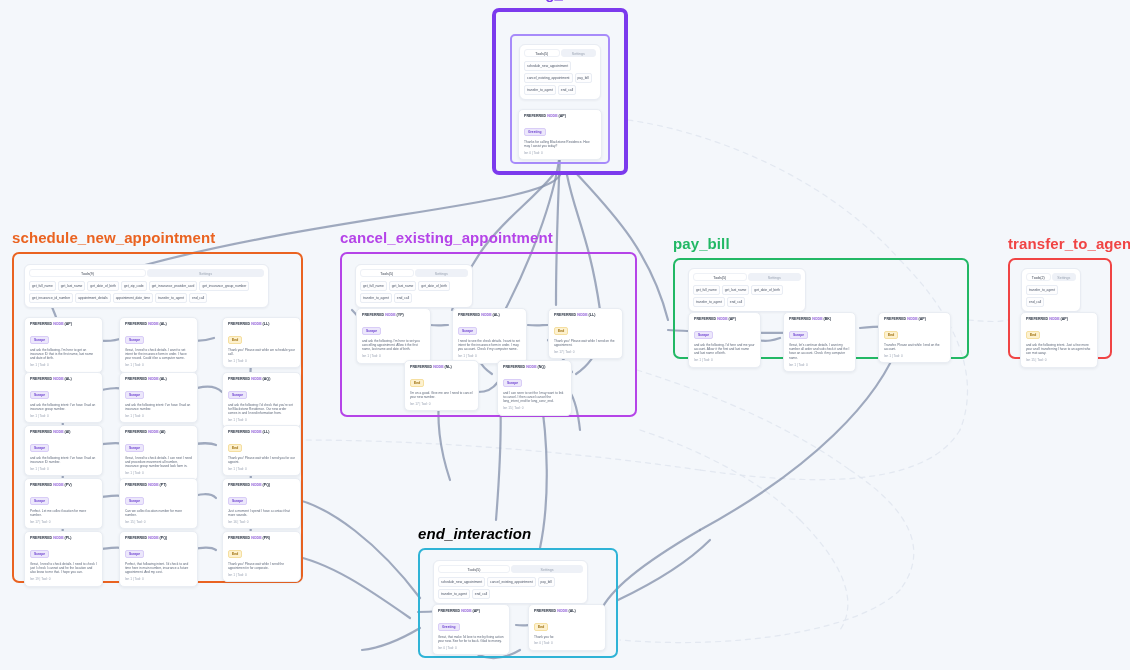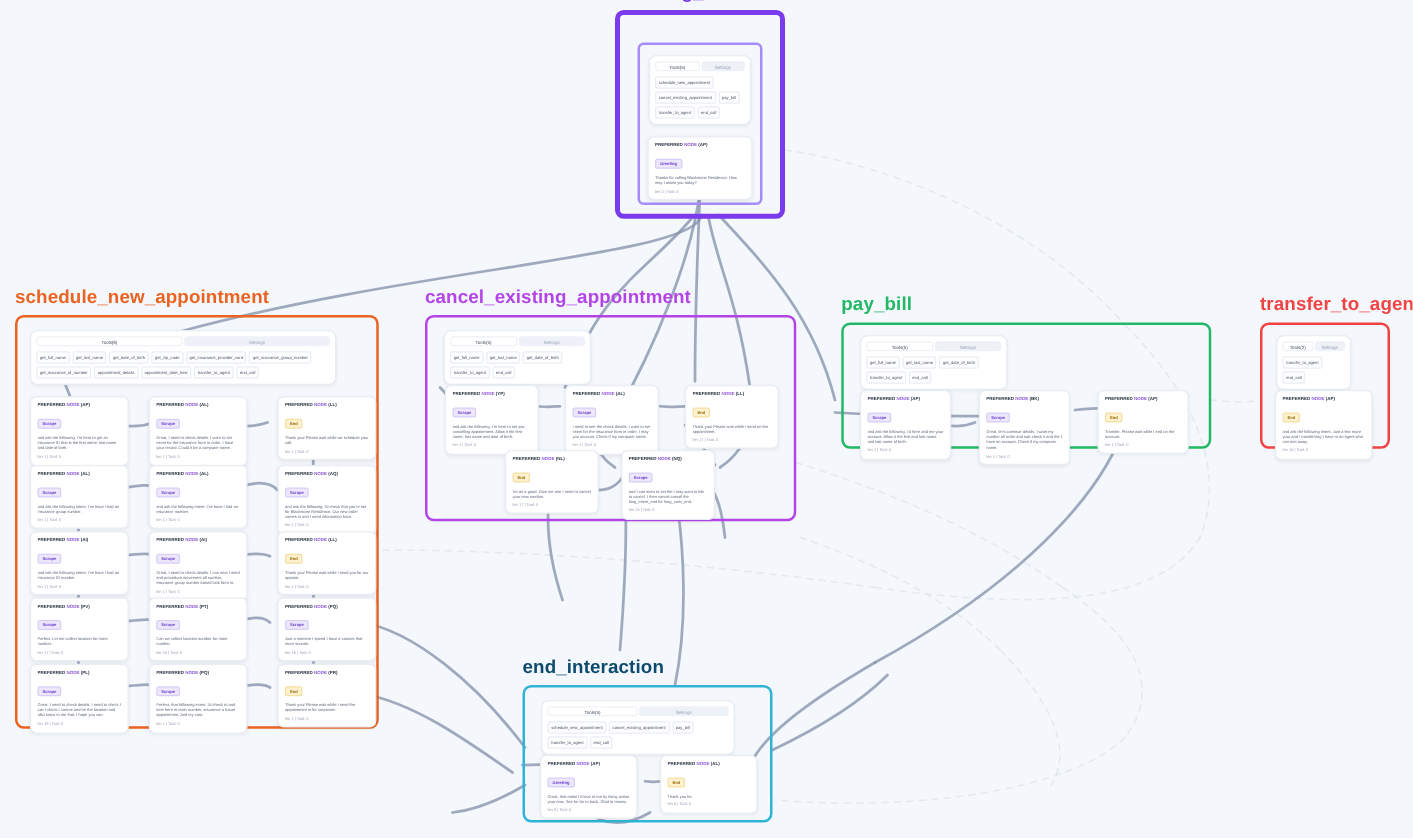--- a/index.html
+++ b/index.html
@@ -233,21 +233,21 @@
           <div class="tab inactive">Settings</div>
         </div>
         <div class="chips">
           <span class="chip">transfer_to_agent</span>
           <span class="chip">end_call</span>
         </div>
       </div>
       <div class="msg-card" style="left: 12px; top: 54px; width: 78px; min-height: 32px;"><div class="msg-head"><span>PREFERRED </span><span class="mid">NODE</span><span> (AP)</span></div><span class="badge amber">End</span><div class="msg-body">and ask the following intent. Just a few more your and I transferring I have to an agent who can mot away.</div><div class="msg-meta">len 15 | Tool: 0</div></div>
     </div>
     <div class="group" style="left: 418px; top: 548px; width: 200px; height: 110px;">
-      <div class="group-title" style="color: #0c4a6e;">end_interaction</div>
+      <div class="group-title" style="color: #000000; font-style: italic;">end_interaction</div>
       <div class="group-box" style="border-color: rgb(47, 179, 214); border-width: 2px;"></div>
       <div class="tool-panel" style="position: absolute; left: 15px; top: 12px; width: 155px; min-height: 28px;">
         <div class="tabs">
           <div class="tab">Tools(5)</div>
           <div class="tab inactive">Settings</div>
         </div>
         <div class="chips">
           <span class="chip">schedule_new_appointment</span>
           <span class="chip">cancel_existing_appointment</span>
           <span class="chip">pay_bill</span>

